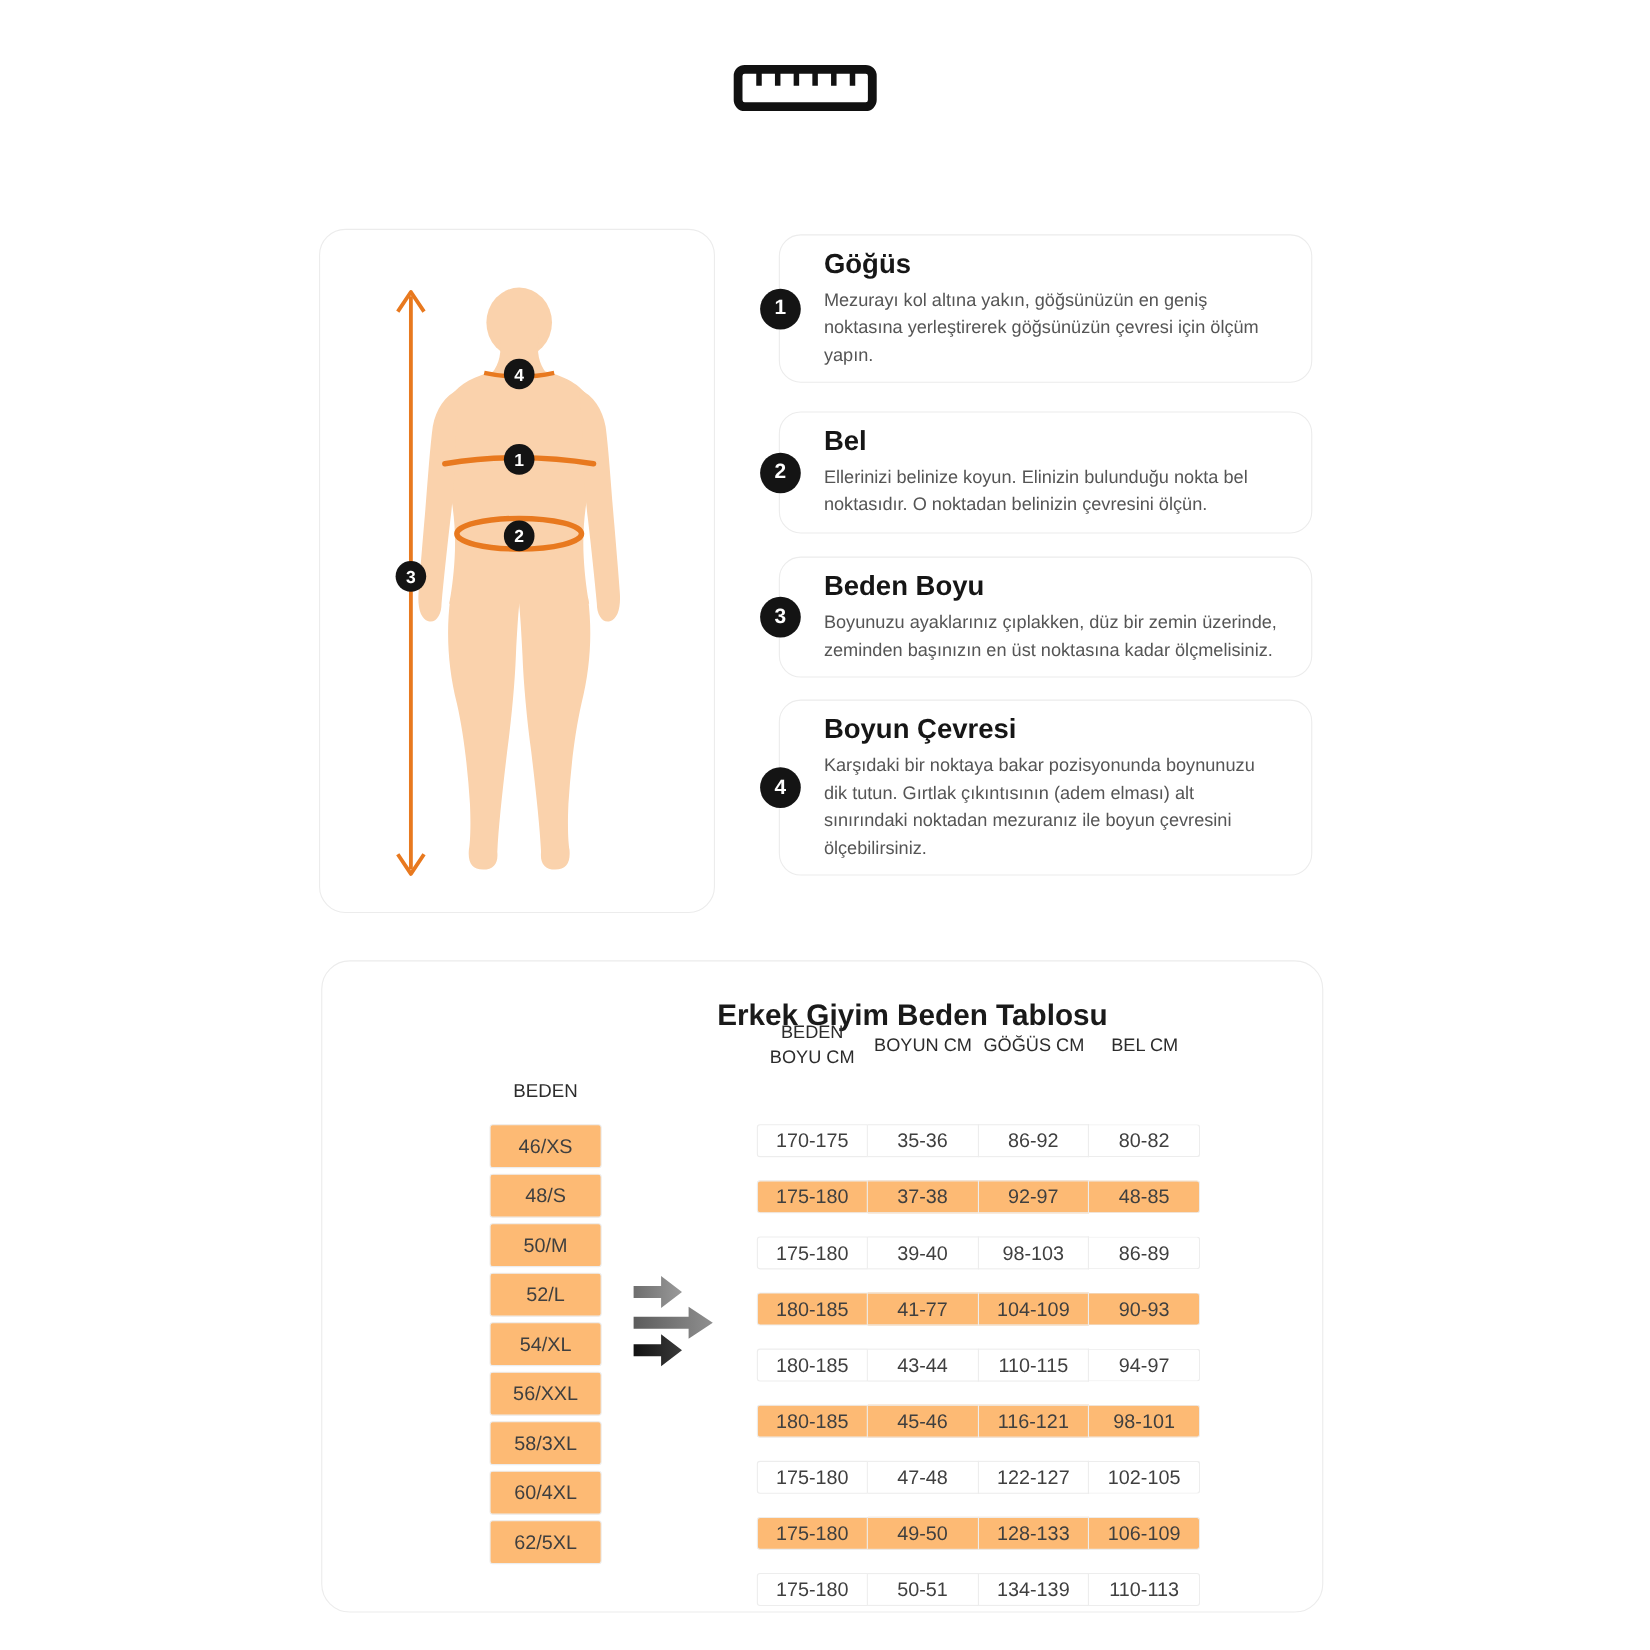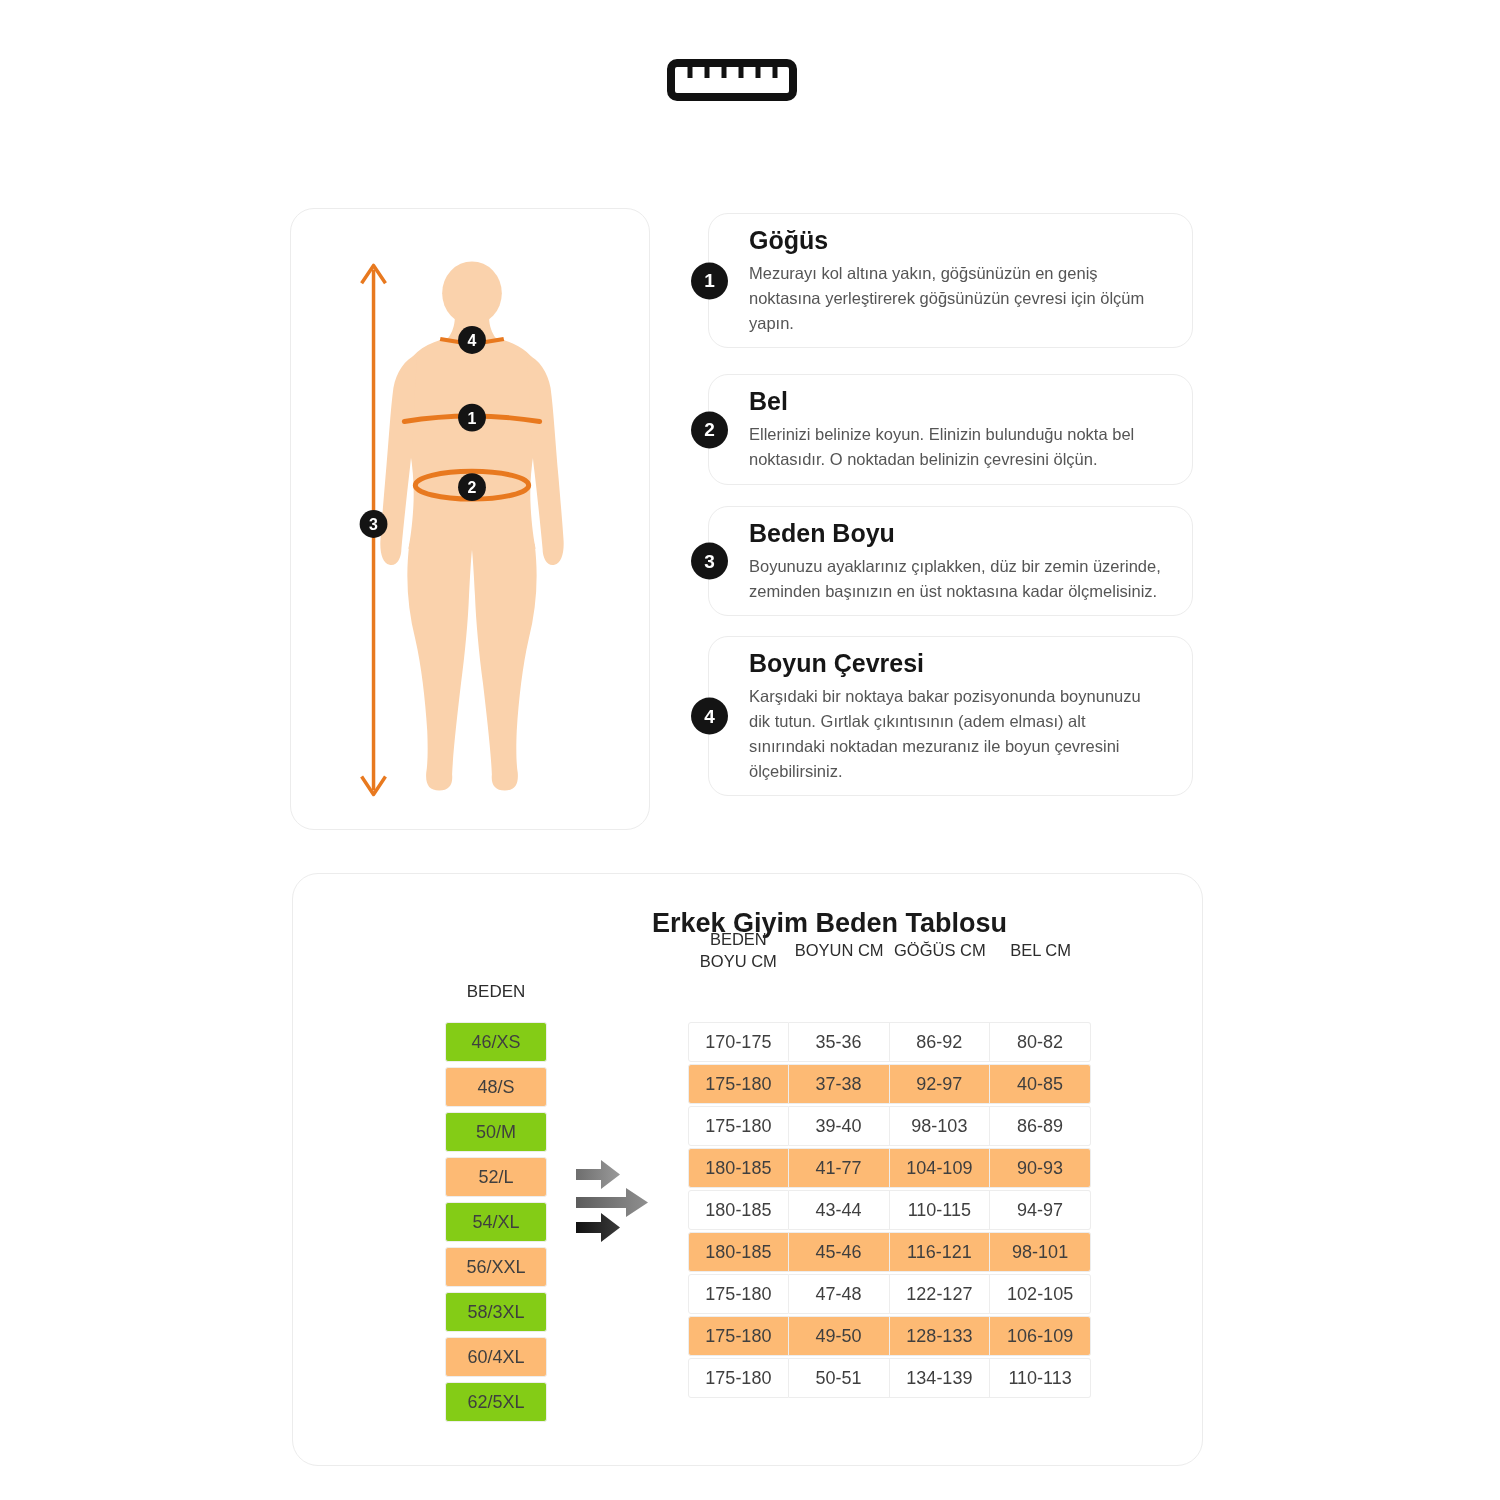--- a/index.html
+++ b/index.html
@@ -61,24 +61,24 @@
   }
   .value-headers { position:absolute; left:688px; top:924px; width:403px; height:52px; display:flex; }
   .vheader {
     width:25%; display:flex; align-items:center; justify-content:center; text-align:center;
     font-size:16.5px; font-weight:500; color:#2c2c2c; line-height:1.35; box-sizing:border-box;
   }
   .sizes-col { position:absolute; left:445px; top:1022px; width:102px; }
   .scell {
     height:40px; margin-bottom:5px; border:1px solid #ededed; border-radius:3px;
     display:flex; align-items:center; justify-content:center;
-    font-size:18px; color:#3f3f3f; background:#84cc16; box-sizing:border-box;
+    font-size:18px; color:#3f3f3f; background:#fdba74; box-sizing:border-box;
   }
   .values-grid { position:absolute; left:688px; top:1022px; width:403px; }
-  .vrow { display:flex; height:40px; margin-bottom:2px; }
+  .vrow { display:flex; height:30px; margin-bottom:21px; }
   .vcell {
     width:25%; border:1px solid #ededed; border-left:none;
     display:flex; align-items:center; justify-content:center;
     font-size:18px; color:#3f3f3f; background:#fff; box-sizing:border-box;
   }
   .vcell:first-child { border-left:1px solid #ededed; border-radius:3px 0 0 3px; }
   .vcell:last-child { border-radius:0 3px 3px 0; }
   .scell.shaded, .vcell.shaded { background:#fdba74; }
 
   .arrows { position:absolute; left:562px; top:1152px; width:105px; height:100px; }
@@ -229,21 +229,21 @@
         <div class="vcell">170-175</div>
         <div class="vcell">35-36</div>
         <div class="vcell">86-92</div>
         <div class="vcell">80-82</div>
       </div>
 
       <div class="vrow">
         <div class="vcell shaded">175-180</div>
         <div class="vcell shaded">37-38</div>
         <div class="vcell shaded">92-97</div>
-        <div class="vcell shaded">40-85</div>
+        <div class="vcell shaded">48-85</div>
       </div>
 
       <div class="vrow">
         <div class="vcell">175-180</div>
         <div class="vcell">39-40</div>
         <div class="vcell">98-103</div>
         <div class="vcell">86-89</div>
       </div>
 
       <div class="vrow">

